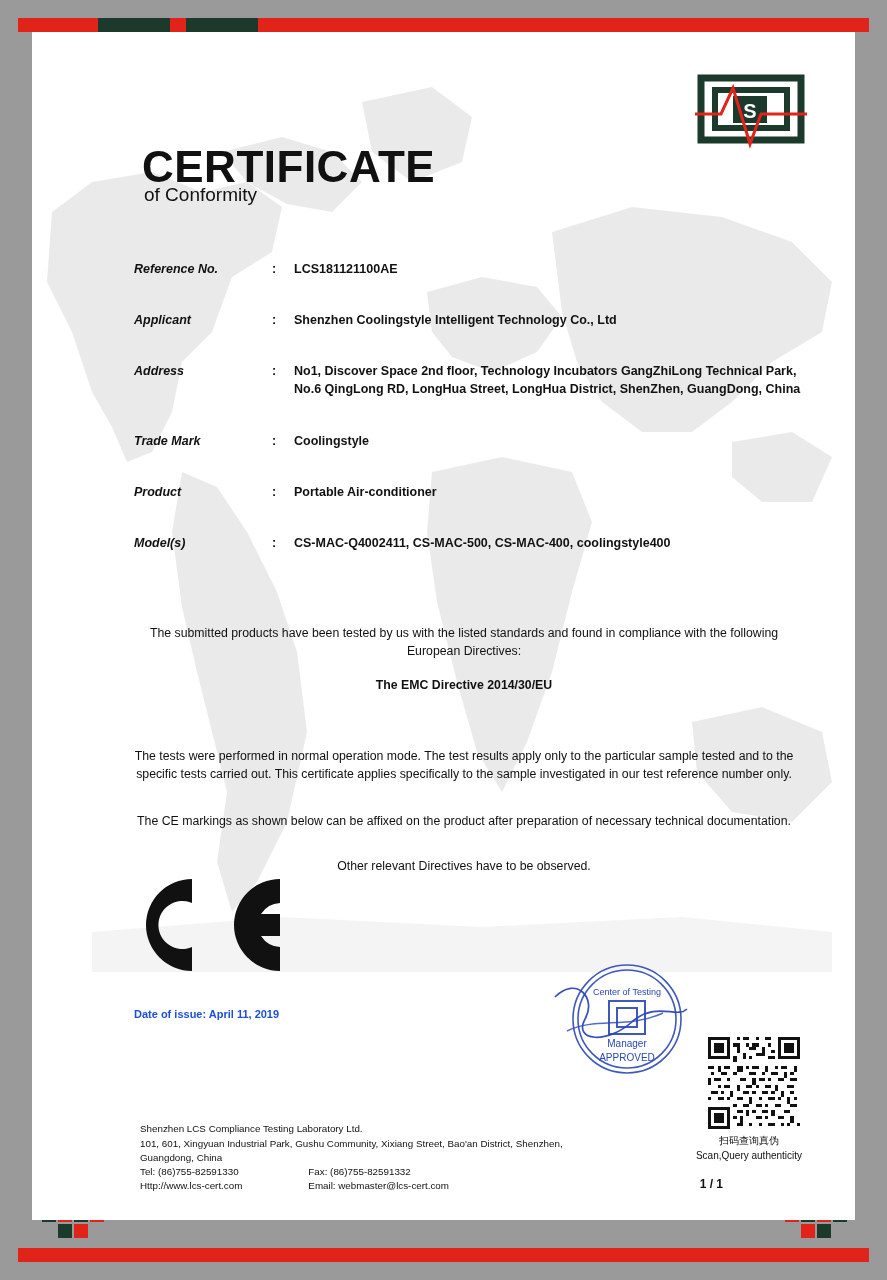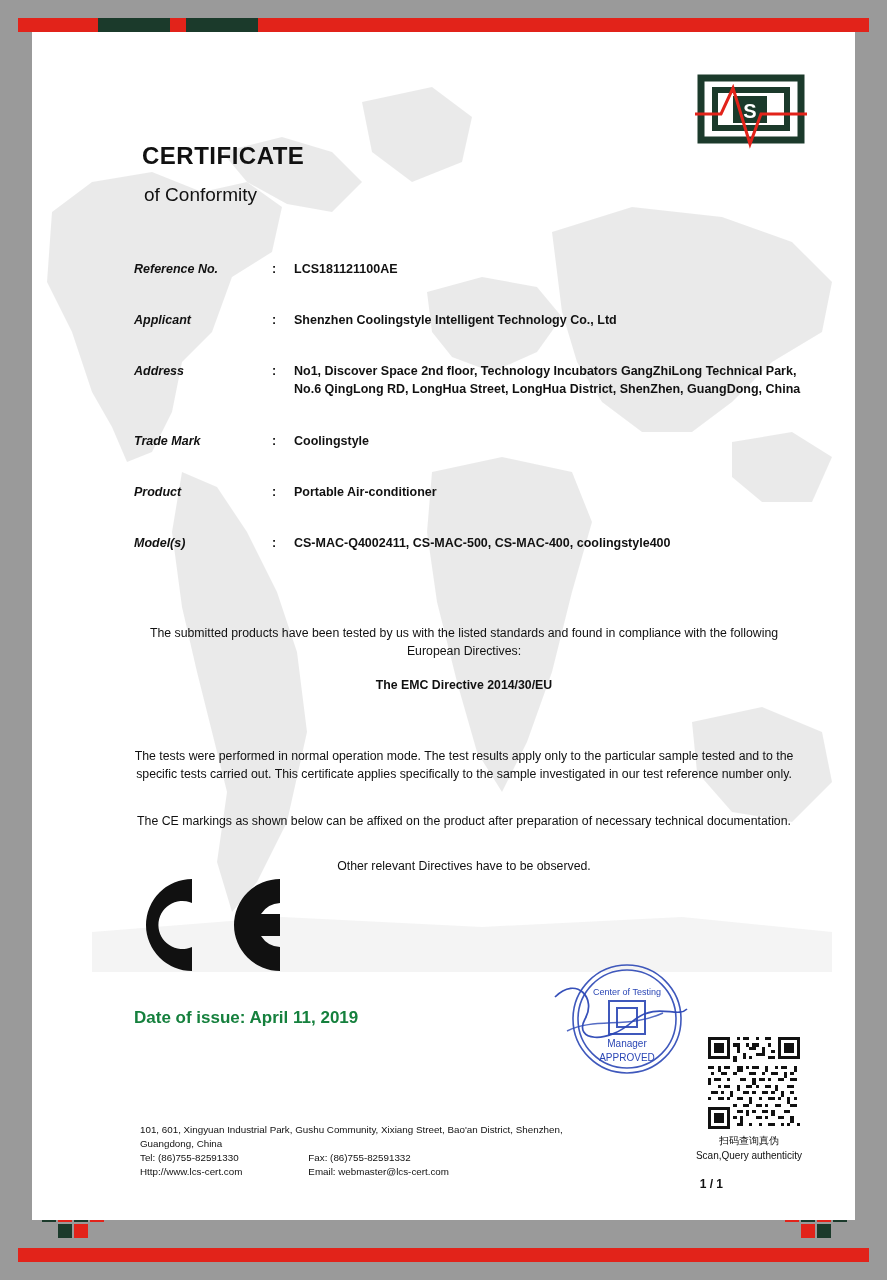--- a/index.html
+++ b/index.html
@@ -90,21 +90,21 @@
     top: 42px;
     right: 48px;
     width: 112px;
     height: 85px;
   }
 
   .title {
     position: absolute;
     left: 110px;
     top: 110px;
-    font-size: 24px;
+    font-size: 44px;
     font-weight: bold;
     letter-spacing: 0.5px;
     color: #111;
   }
   .subtitle {
     position: absolute;
     left: 112px;
     top: 152px;
     font-size: 19px;
     color: #111;
@@ -146,23 +146,23 @@
     left: 98px;
     top: 838px;
     width: 180px;
     height: 110px;
   }
 
   .issue {
     position: absolute;
     left: 102px;
     top: 976px;
-    font-size: 17px;
+    font-size: 11px;
     font-weight: bold;
-    color: #15803d;
+    color: #1d4ed8;
   }
 
   
   .stamp {
     position: absolute;
     left: 505px;
     top: 925px;
     width: 170px;
     height: 130px;
   }
@@ -448,20 +448,21 @@
           <rect x="28" y="27" width="1" height="1"></rect>
         </g>
       </svg>
 
       <div class="qr-caption">
         <div>扫码查询真伪</div>
         <div>Scan,Query authenticity</div>
       </div>
 
       <div class="footer">
+        <div>Shenzhen LCS Compliance Testing Laboratory Ltd.</div>
         <div class="row2">101, 601, Xingyuan Industrial Park, Gushu Community, Xixiang Street, Bao'an District, Shenzhen,</div>
         <div>Guangdong, China</div>
         <div class="footer-cols">
           <div>
             <div>Tel: (86)755-82591330</div>
             <div>Http://www.lcs-cert.com</div>
           </div>
           <div>
             <div>Fax: (86)755-82591332</div>
             <div>Email: webmaster@lcs-cert.com</div>

